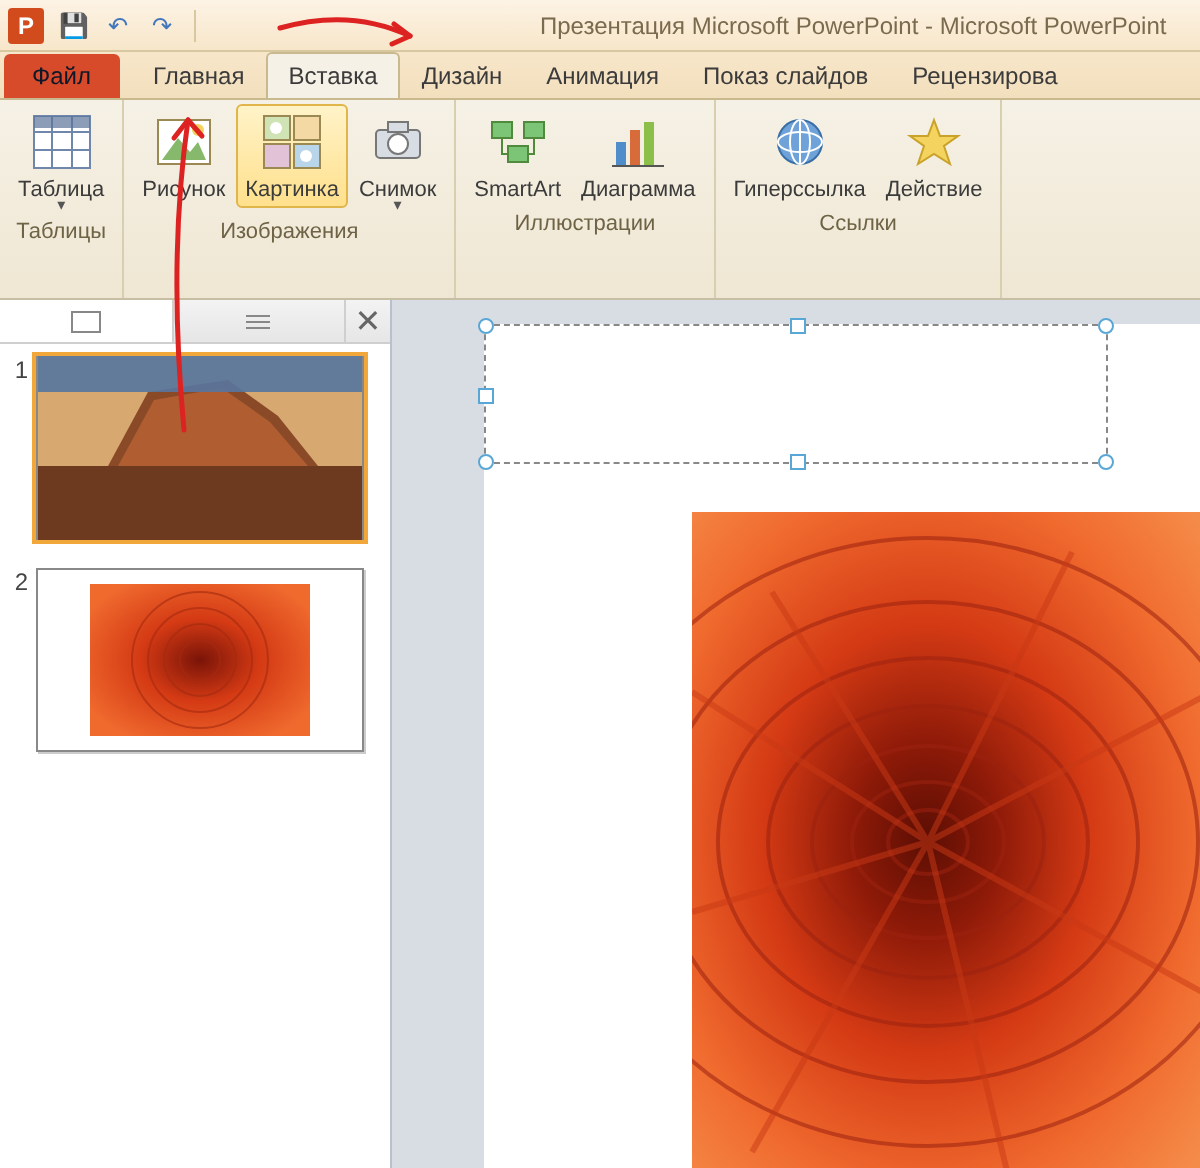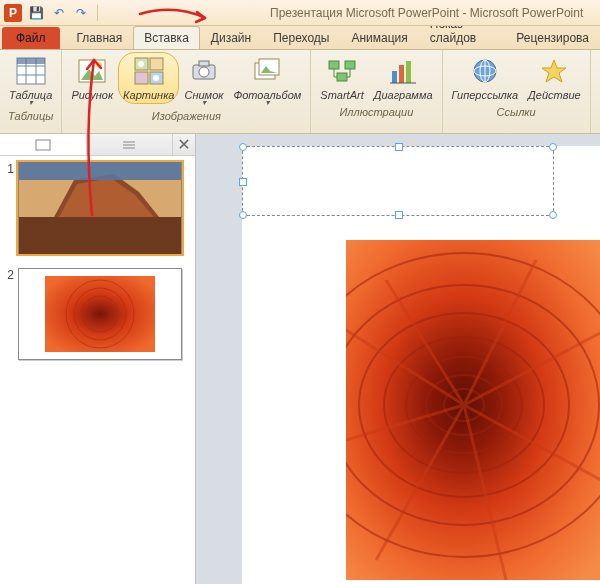--- a/index.html
+++ b/index.html
@@ -54,26 +54,25 @@
     border-radius: 3px 3px 0 0;
     cursor: pointer;
   }
   .tab.active {
     background: #f6f1e6;
     border-color: #c9b98f;
   }
 
   
   .ribbon {
-    height: 84px;
+    height: 100px;
     background: linear-gradient(#f6f1e6, #efe7d3);
     border-bottom: 1px solid #c7bfa3;
     display: flex;
     font-size: 11px;
-    font-style: italic;
   }
   .group {
     display: flex;
     flex-direction: column;
     align-items: center;
     border-right: 1px solid #d8ceb0;
     padding: 2px 4px 0 4px;
   }
   .group-items { display: flex; align-items: flex-start; }
   .group-label { color: #6f6346; font-size: 11px; padding: 2px 0 2px 0; }
@@ -81,21 +80,20 @@
     display: flex; flex-direction: column; align-items: center;
     padding: 2px 4px;
     border: 1px solid transparent;
     border-radius: 3px;
     cursor: pointer;
     min-width: 42px;
   }
   .rbtn.sel {
     background: linear-gradient(#fff3c8, #ffe08c);
     border-color: #e0b64a;
-    border-radius: 17px;
   }
   .rbtn .ico { width: 32px; height: 32px; display:flex; align-items:center; justify-content:center; }
   .rbtn .lbl { font-size: 11px; color: #3b3b3b; margin-top: 2px; text-align:center; line-height:1.1; white-space:nowrap; }
   .drop::after { content:"▾"; font-size:8px; color:#555; display:block; line-height:0.5; }
 
   
   .workspace { display: flex; height: calc(584px - 26px - 24px - 84px); background:#d8dde3; }
   .thumbs-tabs { width: 196px; background:#fff; border-right:1px solid #b9bfce; display:flex; flex-direction:column; }
   .tt-bar { height: 22px; background: linear-gradient(#f3f3f3,#e6e6e6); display:flex; align-items:center; border-bottom:1px solid #cfcfcf;}
   .tt-tab { flex:1; height:100%; border-right:1px solid #cfcfcf; display:flex; align-items:center; justify-content:center;}
@@ -133,21 +131,20 @@
     <div class="qat-sep"></div>
   </div>
   <div class="title-text">Презентация Microsoft PowerPoint - Microsoft PowerPoint</div>
 </div>
 
 <div class="tabs">
   <div class="file-tab">Файл</div>
   <div class="tab">Главная</div>
   <div class="tab active">Вставка</div>
   <div class="tab">Дизайн</div>
-  <div class="tab">Переходы</div>
   <div class="tab">Анимация</div>
   <div class="tab">Показ слайдов</div>
   <div class="tab">Рецензирова</div>
 </div>
 
 <div class="ribbon">
 
   <div class="group">
     <div class="group-items">
       <div class="rbtn">
@@ -194,30 +191,20 @@
       </div>
       <div class="rbtn">
         <div class="ico">
           <svg width="30" height="28">
               <rect x="4" y="8" width="22" height="14" rx="2" fill="#d8dde3" stroke="#777"></rect>
               <circle cx="15" cy="15" r="5" fill="#fff" stroke="#777"></circle>
               <rect x="10" y="4" width="10" height="5" fill="#d8dde3" stroke="#777"></rect>
             </svg>
         </div>
         <div class="lbl drop">Снимок</div>
-      </div>
-      <div class="rbtn">
-        <div class="ico">
-          <svg width="30" height="28">
-              <rect x="3" y="6" width="20" height="16" fill="#fff" stroke="#9a8953"></rect>
-              <rect x="7" y="2" width="20" height="16" fill="#fff" stroke="#9a8953"></rect>
-              <polygon points="9,16 14,9 18,14 25,16" fill="#86b96c"></polygon>
-            </svg>
-        </div>
-        <div class="lbl drop">Фотоальбом</div>
       </div>
     </div>
     <div class="group-label">Изображения</div>
   </div>
 
   <div class="group">
     <div class="group-items">
       <div class="rbtn">
         <div class="ico">
           <svg width="30" height="28">

